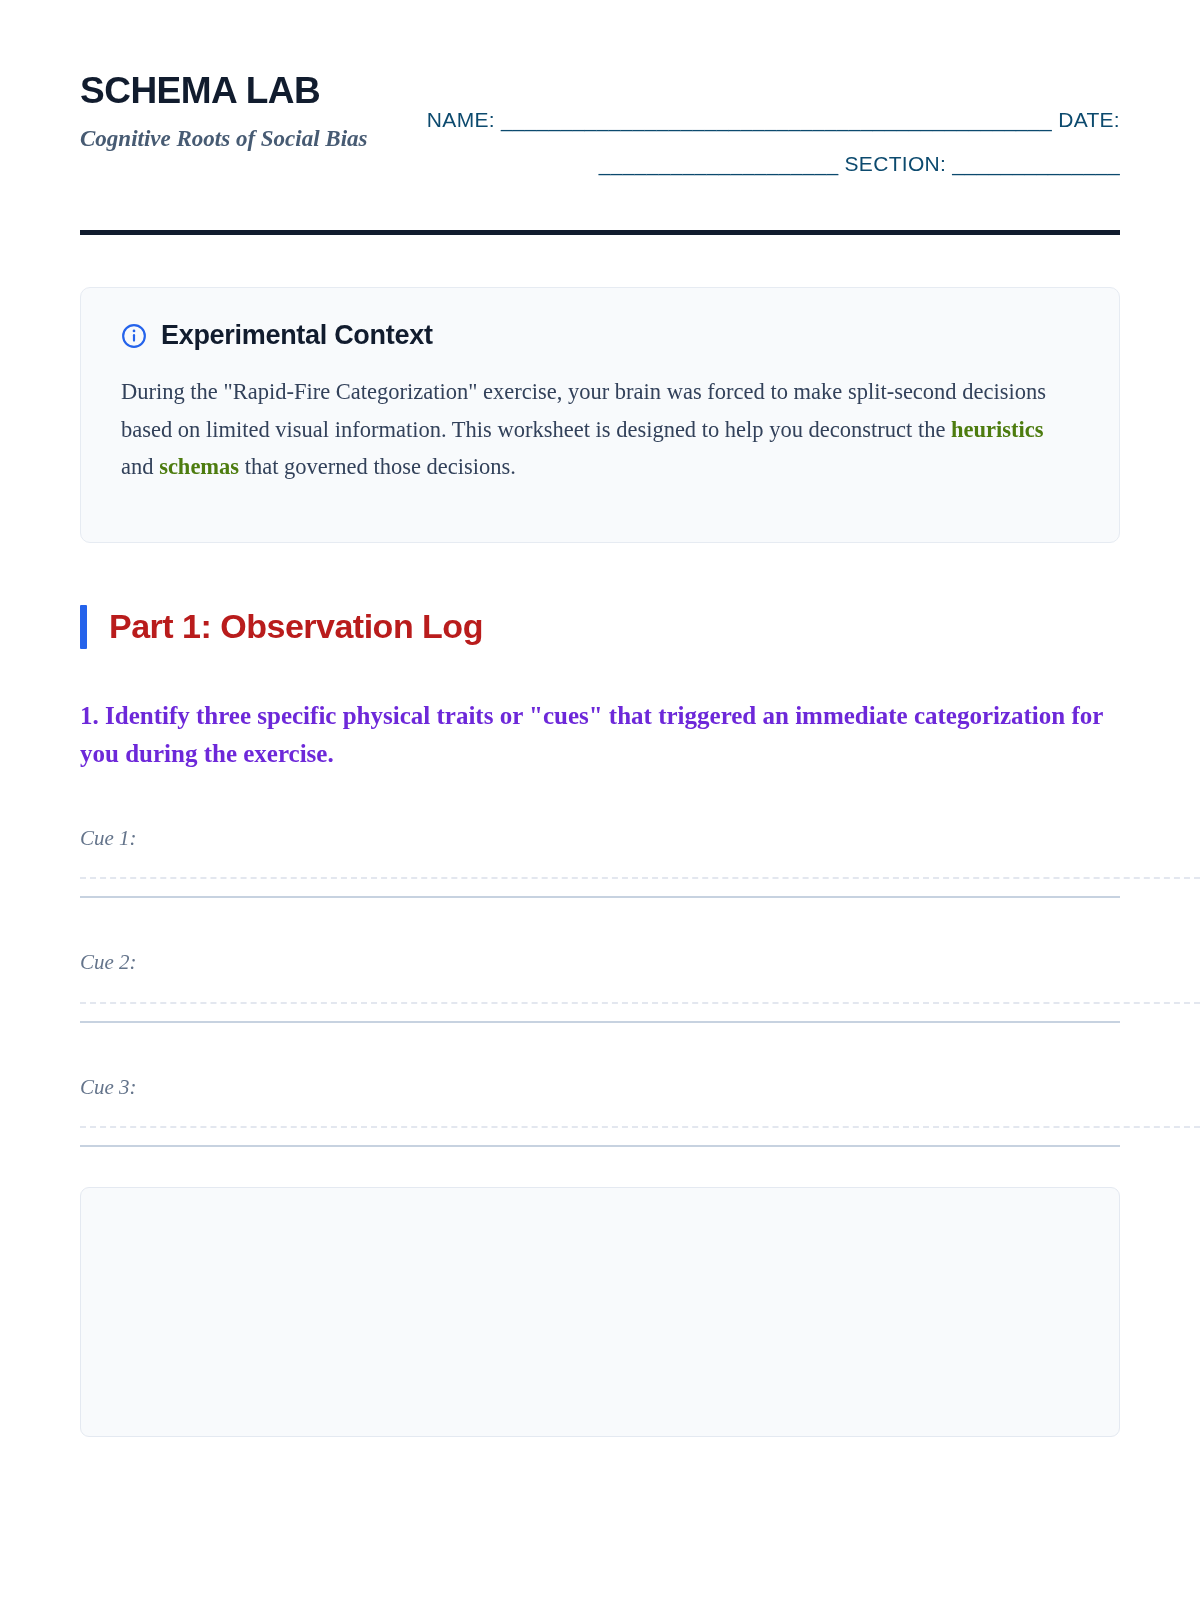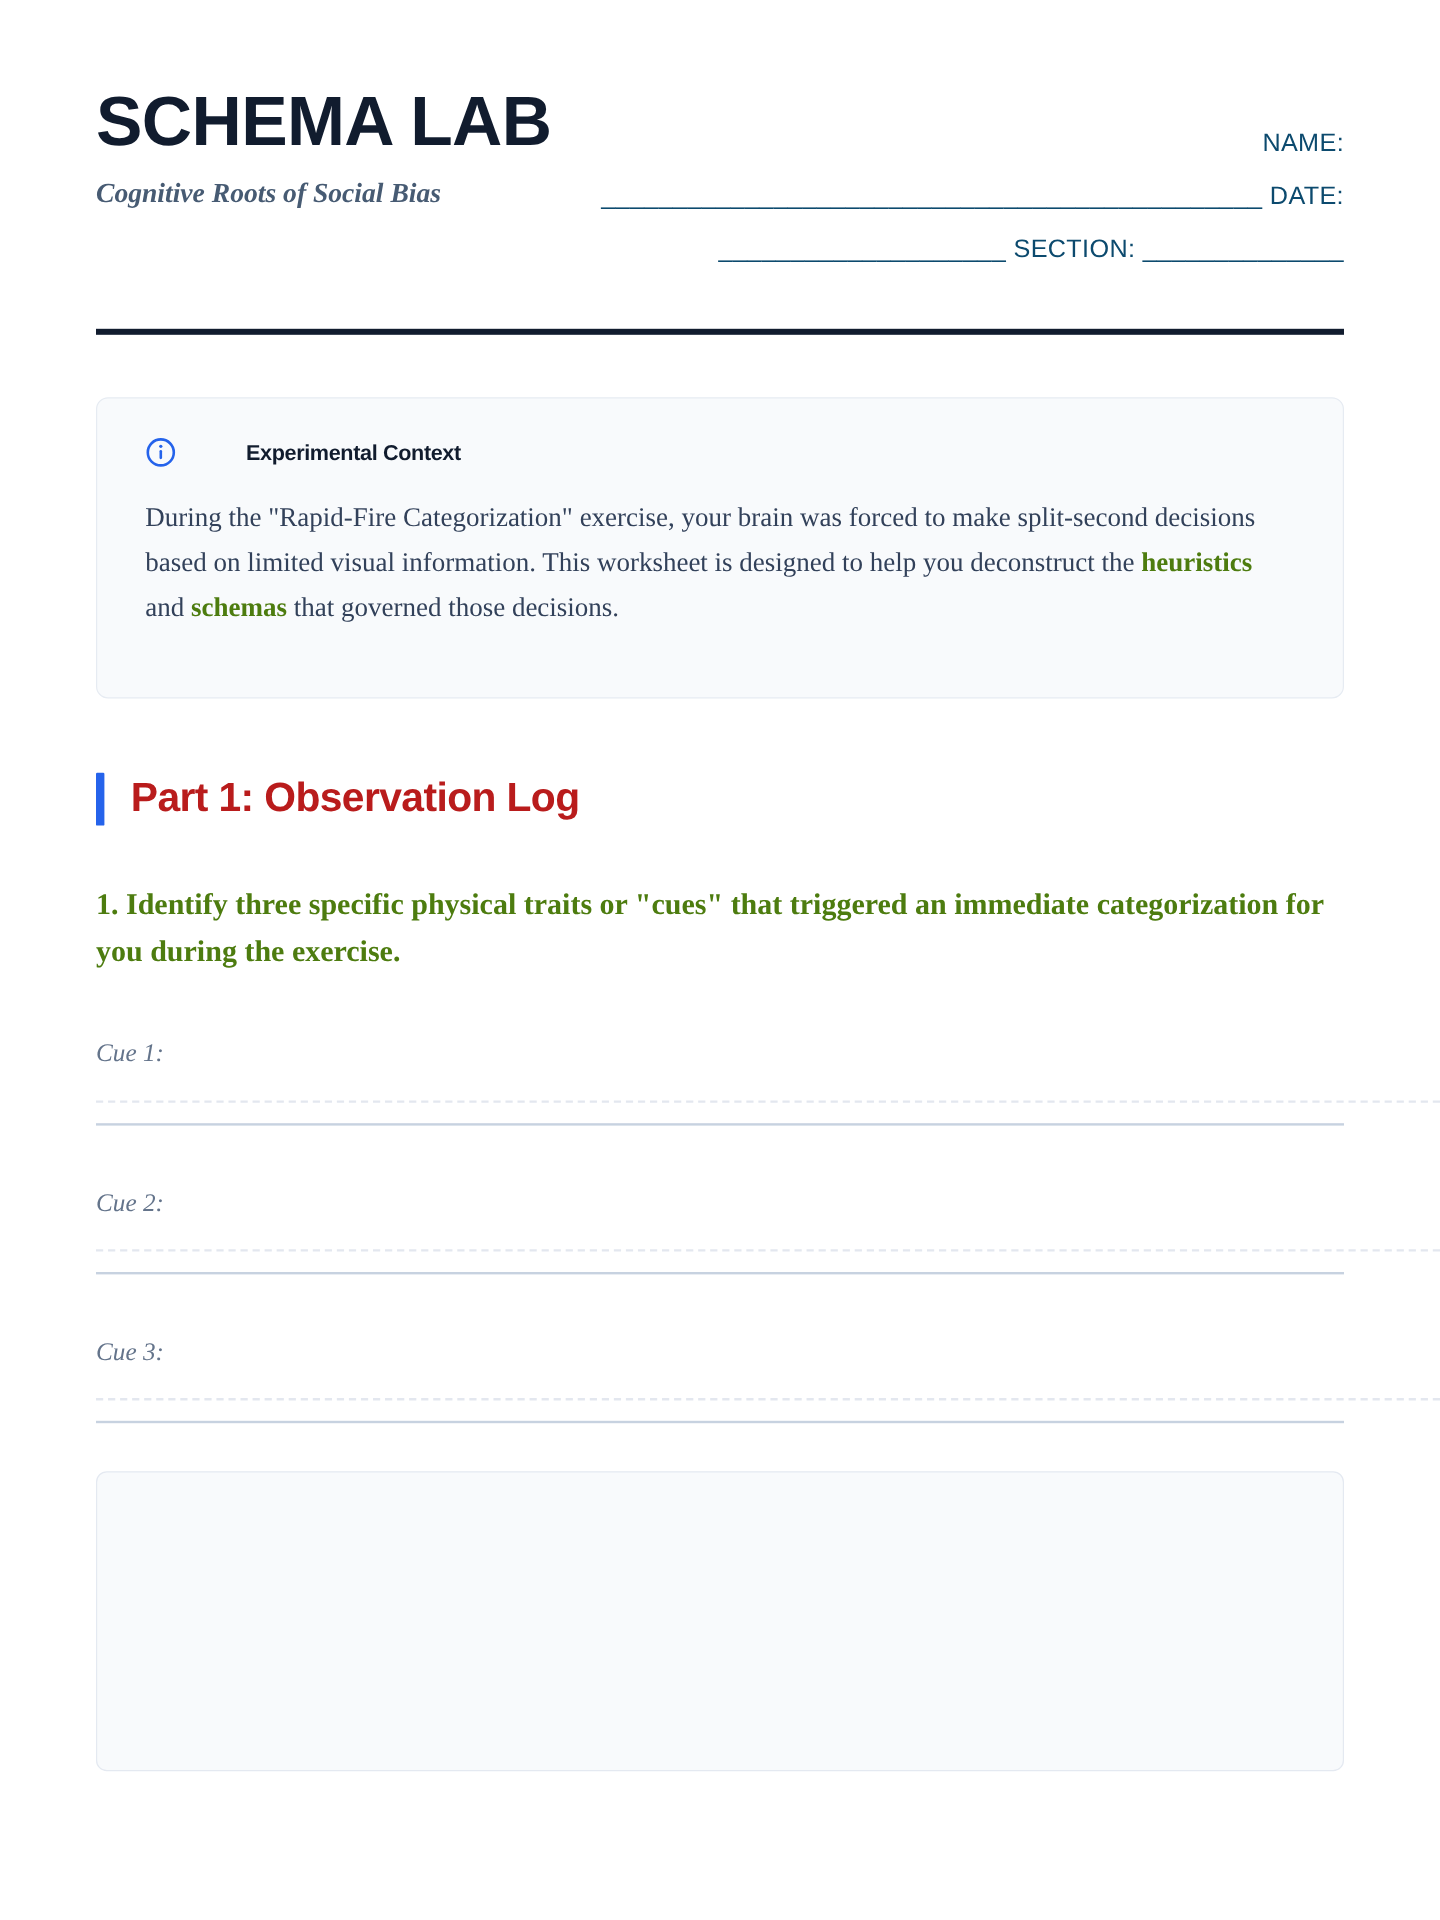--- a/index.html
+++ b/index.html
@@ -28,21 +28,21 @@
   .header {
     display: flex;
     align-items: flex-start;
     justify-content: space-between;
     padding-top: 72px;
     gap: 40px;
   }
   .header-left { flex: 0 0 auto; max-width: 430px; }
   .worksheet-title {
     font-family: "Liberation Sans", sans-serif;
-    font-size: 58px;
+    font-size: 37px;
     font-weight: 700;
     letter-spacing: -0.5px;
     color: #111c2e;
     line-height: 1.05;
     margin: 0;
   }
   .worksheet-subtitle {
     font-family: "Liberation Serif", serif;
     font-style: italic;
     font-weight: 700;
@@ -86,25 +86,24 @@
     gap: 14px;
   }
   .info-icon {
     width: 26px;
     height: 26px;
     flex: 0 0 26px;
     display: block;
   }
   .context-title {
     font-family: "Liberation Sans", sans-serif;
-    font-size: 18px;
+    font-size: 27px;
     font-weight: 700;
     letter-spacing: -0.3px;
     color: #111c2e;
-    margin-left: 44px;
   }
   .context-body {
     margin-top: 22px;
     font-family: "Liberation Serif", serif;
     font-size: 22.5px;
     line-height: 1.66;
     color: #32415a;
   }
   .context-body b { font-weight: 700; color: #4d7c0f; }
 
@@ -130,21 +129,21 @@
     color: #b91c1c;
   }
 
   
   .question {
     margin-top: 48px;
     font-family: "Liberation Serif", serif;
     font-weight: 700;
     font-size: 25px;
     line-height: 1.55;
-    color: #4d7c0f;
+    color: #6d28d9;
   }
   .question.q2 { margin-top: 56px; }
 
   .cue-block { margin-top: 52px; }
   .cue-label {
     font-family: "Liberation Serif", serif;
     font-style: italic;
     font-size: 21px;
     color: #64748b;
     line-height: 1.2;

